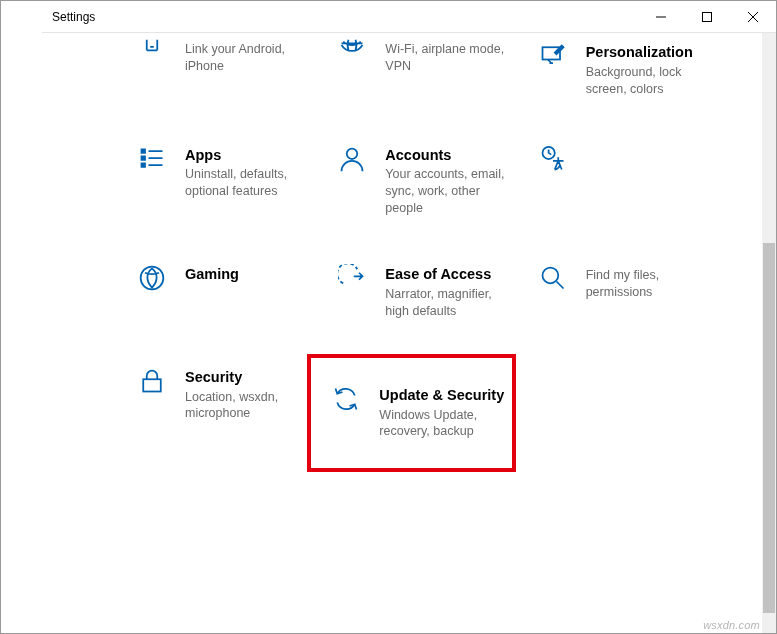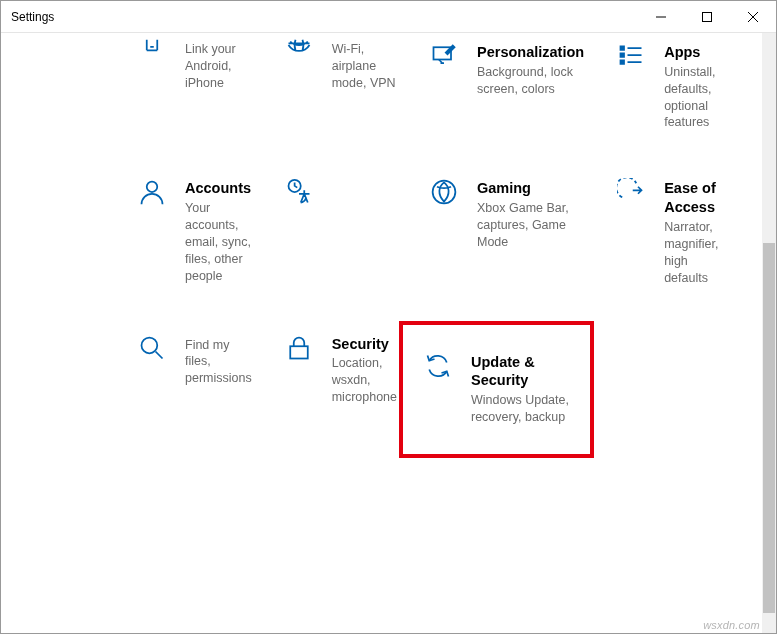--- a/index.html
+++ b/index.html
@@ -14,20 +14,21 @@
     }
     .titlebar {
       height: 32px;
       display: flex;
       align-items: center;
       justify-content: space-between;
       padding-left: 10px;
       border-bottom: 1px solid #e5e5e5;
       font-size: 12px;
       color: #000;
+      margin-left: 41px;
     }
     .titlebar .controls { display: flex; height: 100%; }
     .titlebar .controls .ctrl {
       width: 46px;
       display: flex;
       align-items: center;
       justify-content: center;
       font-family: "Segoe MDL2 Assets", sans-serif;
       font-size: 10px;
       cursor: default;
@@ -35,21 +36,21 @@
     .content-wrap {
       position: absolute;
       top: 32px;
       left: 0;
       right: 14px;
       bottom: 0;
       overflow: hidden;
     }
     .grid {
       display: grid;
-      grid-template-columns: 1fr 1fr 1fr 1fr;
+      grid-template-columns: 1fr 1fr 1fr;
       column-gap: 20px;
       row-gap: 30px;
       padding: 0 50px 40px 130px;
     }
     .tile {
       display: flex;
       gap: 18px;
       align-items: flex-start;
       padding: 8px 6px;
       cursor: default;
@@ -186,21 +187,21 @@
 
     <div class="tile">
       <span class="icon">
         <svg viewBox="0 0 32 32" fill="none" stroke="currentColor" stroke-width="2">
             <circle cx="16" cy="10" r="6"></circle>
             <path d="M4 30 A12 12 0 0 1 28 30"></path>
           </svg>
       </span>
       <div class="text">
         <div class="title">Accounts</div>
-        <div class="subtitle">Your accounts, email, sync, files, other people</div>
+        <div class="subtitle">Your accounts, email, sync, work, other people</div>
       </div>
     </div>
     <div class="tile">
       <span class="icon">
         <svg viewBox="0 0 32 32" fill="none" stroke="currentColor" stroke-width="2">
             <circle cx="11" cy="9" r="7"></circle>
             <path d="M11 5 V9 L14 11"></path>
             <path d="M16 18 H28 M22 14 V18 M18 28 L22 18 L26 28 M24 22 C24 26 20 28 18 28"></path>
           </svg>
       </span>
@@ -208,21 +209,20 @@
 
     <div class="tile">
       <span class="icon">
         <svg viewBox="0 0 32 32" fill="none" stroke="currentColor" stroke-width="2">
             <circle cx="16" cy="16" r="13"></circle>
             <path d="M16 5 C10 10 8 18 16 27 C24 18 22 10 16 5 Z M8 10 C12 12 20 12 24 10"></path>
           </svg>
       </span>
       <div class="text">
         <div class="title">Gaming</div>
-        <div class="subtitle">Xbox Game Bar, captures, Game Mode</div>
       </div>
     </div>
     <div class="tile">
       <span class="icon">
         <svg viewBox="0 0 32 32" fill="none" stroke="currentColor" stroke-width="2">
             <path d="M6 22 A12 12 0 1 1 22 6" stroke-dasharray="4 3"></path>
             <path d="M18 14 L28 14 M24 10 L28 14 L24 18"></path>
           </svg>
       </span>
       <div class="text">

